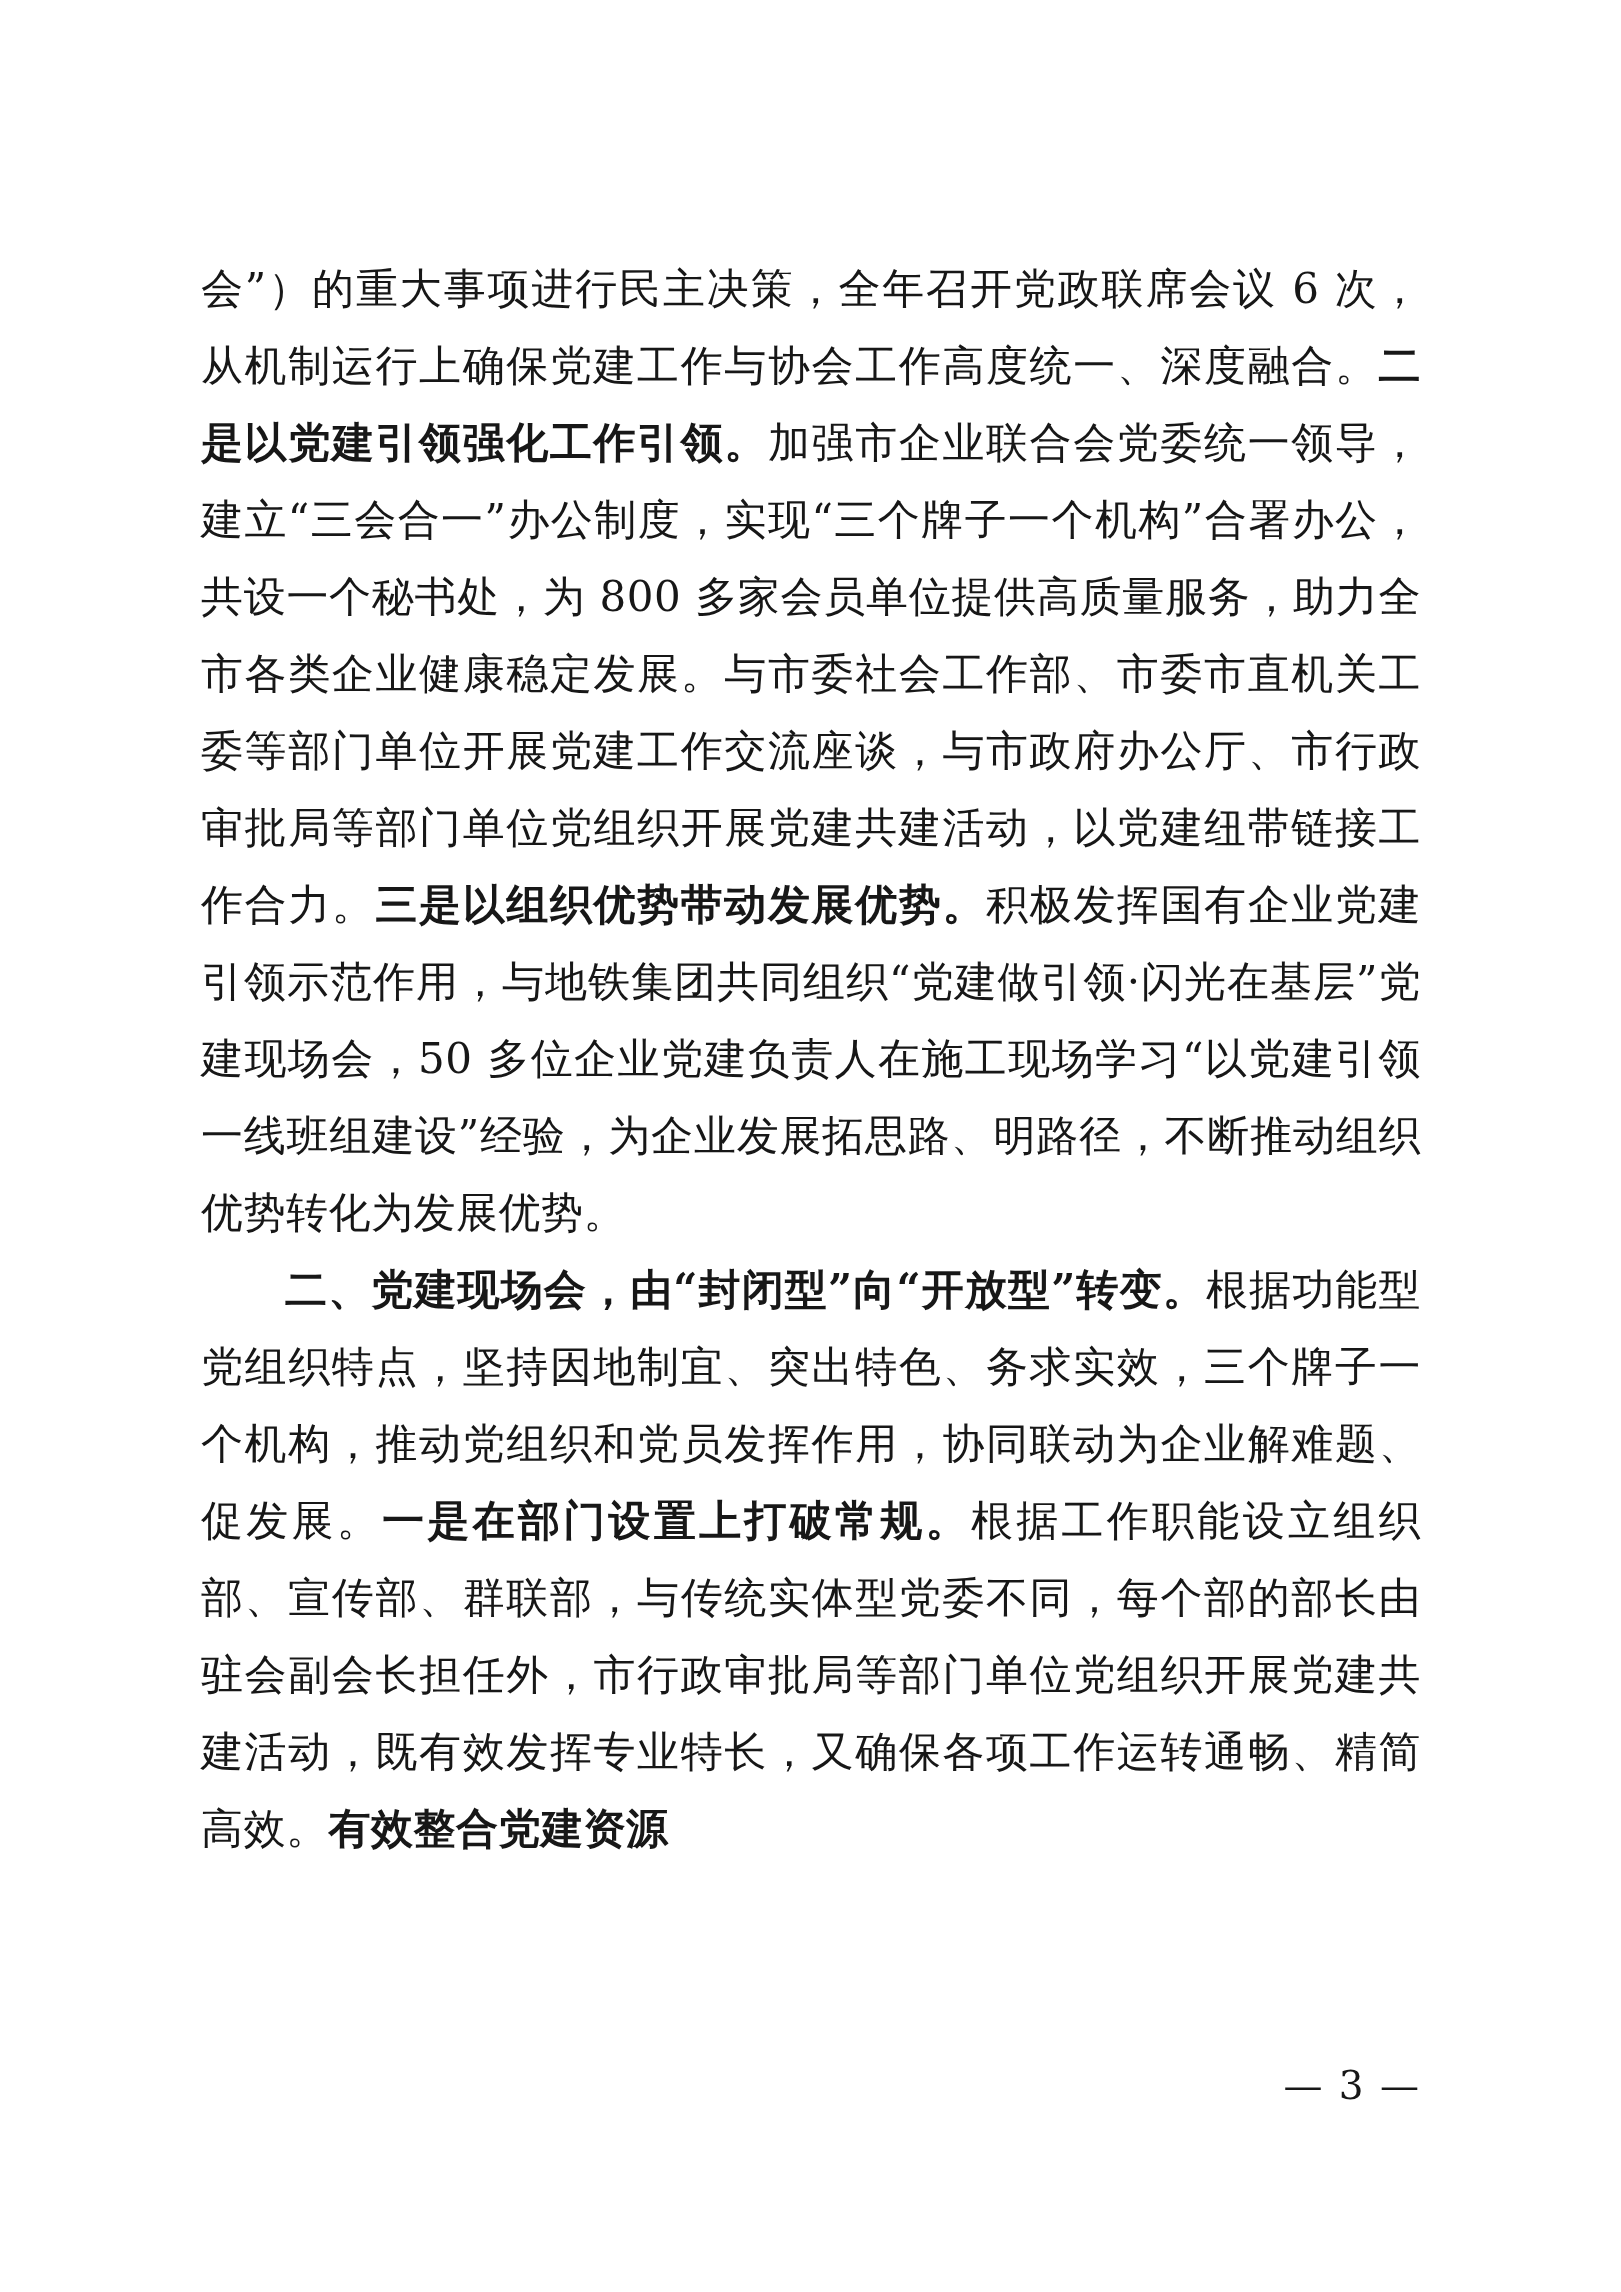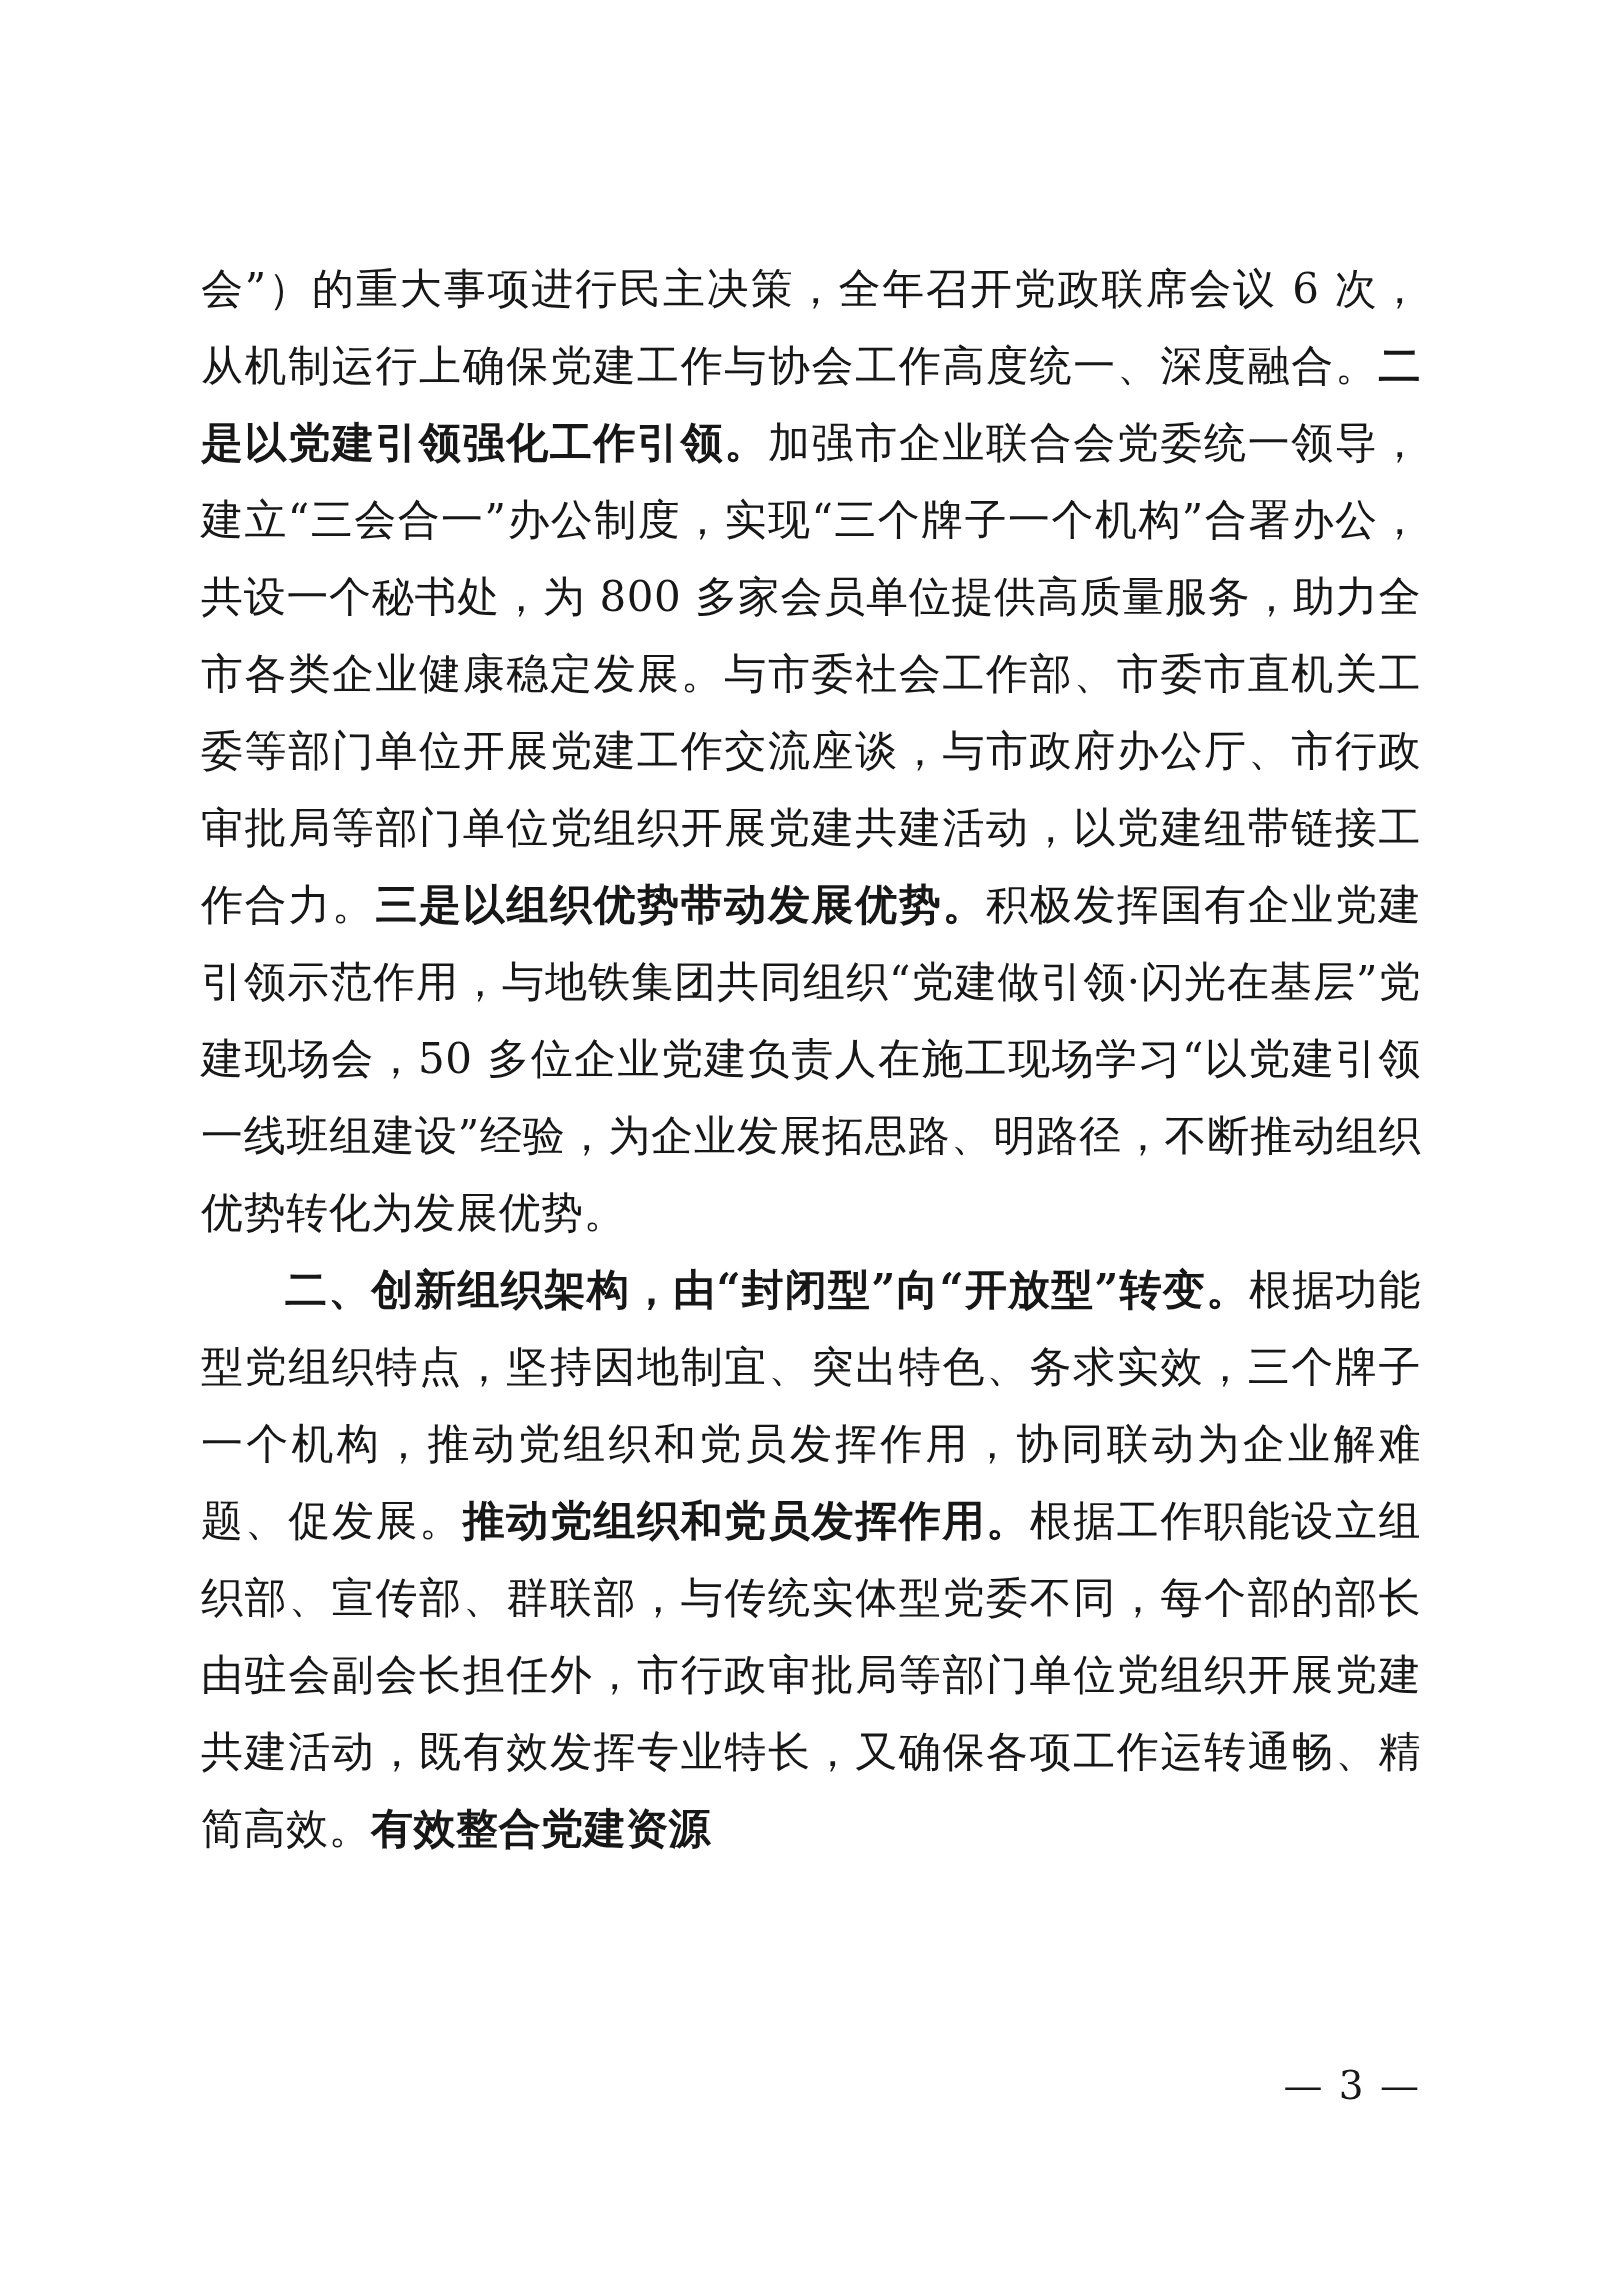--- a/index.html
+++ b/index.html
@@ -56,17 +56,17 @@
     letter-spacing: 2px;
     font-family: "DejaVu Serif", "Liberation Serif", serif;
   }
 </style>
 </head>
 <body>
 
 <div class="page">
   <div class="content">
     <p class="para" id="para-1"><span>会”）的重大事项进行民主决策，全年召开党政联席会议 6 次，从机制运行上确保党建工作与协会工作高度统一、深度融合。</span><span class="b">二是以党建引领强化工作引领。</span><span>加强市企业联合会党委统一领导，建立“三会合一”办公制度，实现“三个牌子一个机构”合署办公，共设一个秘书处，为 800 多家会员单位提供高质量服务，助力全市各类企业健康稳定发展。与市委社会工作部、市委市直机关工委等部门单位开展党建工作交流座谈，与市政府办公厅、市行政审批局等部门单位党组织开展党建共建活动，以党建纽带链接工作合力。</span><span class="b">三是以组织优势带动发展优势。</span><span>积极发挥国有企业党建引领示范作用，与地铁集团共同组织“党建做引领·闪光在基层”党建现场会，50 多位企业党建负责人在施工现场学习“以党建引领一线班组建设”经验，为企业发展拓思路、明路径，不断推动组织优势转化为发展优势。</span></p>
-    <p class="para indent" id="para-2"><span class="b">二、创新组织架构，由“封闭型”向“开放型”转变。</span><span>根据功能型党组织特点，坚持因地制宜、突出特色、务求实效，三个牌子一个机构，推动党组织和党员发挥作用，协同联动为企业解难题、促发展。</span><span class="b">推动党组织和党员发挥作用。</span><span>根据工作职能设立组织部、宣传部、群联部，与传统实体型党委不同，每个部的部长由驻会副会长担任外，市行政审批局等部门单位党组织开展党建共建活动，既有效发挥专业特长，又确保各项工作运转通畅、精简高效。</span><span class="b">有效整合党建资源</span></p>
+    <p class="para indent" id="para-2"><span class="b">二、党建现场会，由“封闭型”向“开放型”转变。</span><span>根据功能型党组织特点，坚持因地制宜、突出特色、务求实效，三个牌子一个机构，推动党组织和党员发挥作用，协同联动为企业解难题、促发展。</span><span class="b">一是在部门设置上打破常规。</span><span>根据工作职能设立组织部、宣传部、群联部，与传统实体型党委不同，每个部的部长由驻会副会长担任外，市行政审批局等部门单位党组织开展党建共建活动，既有效发挥专业特长，又确保各项工作运转通畅、精简高效。</span><span class="b">有效整合党建资源</span></p>
   </div>
   <div class="pagenum">— 3 —</div>
 </div>
 
 
 </body></html>

